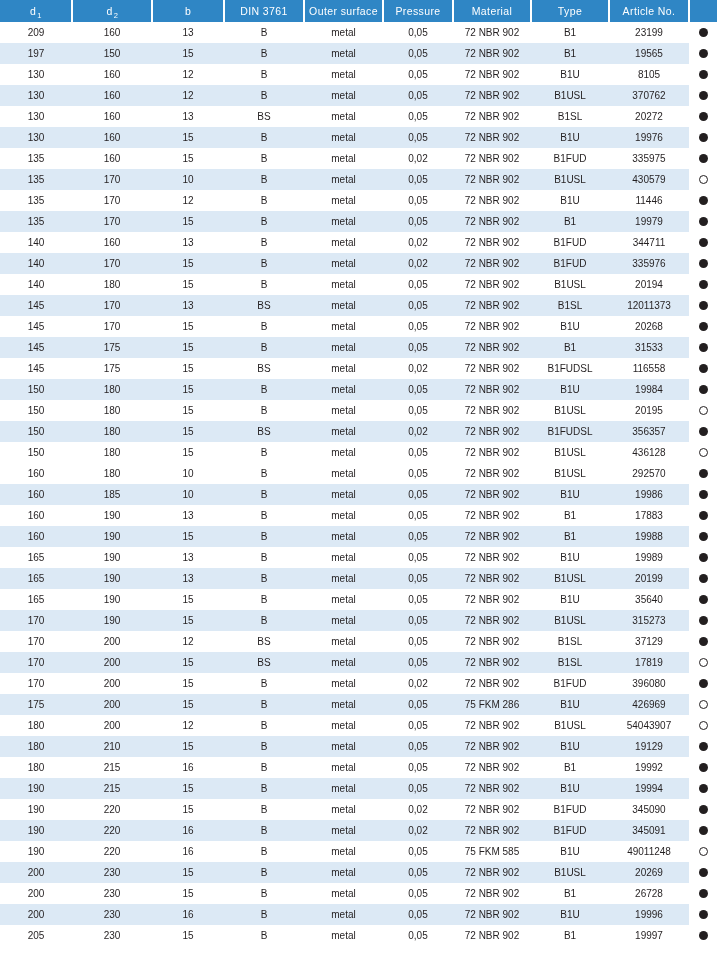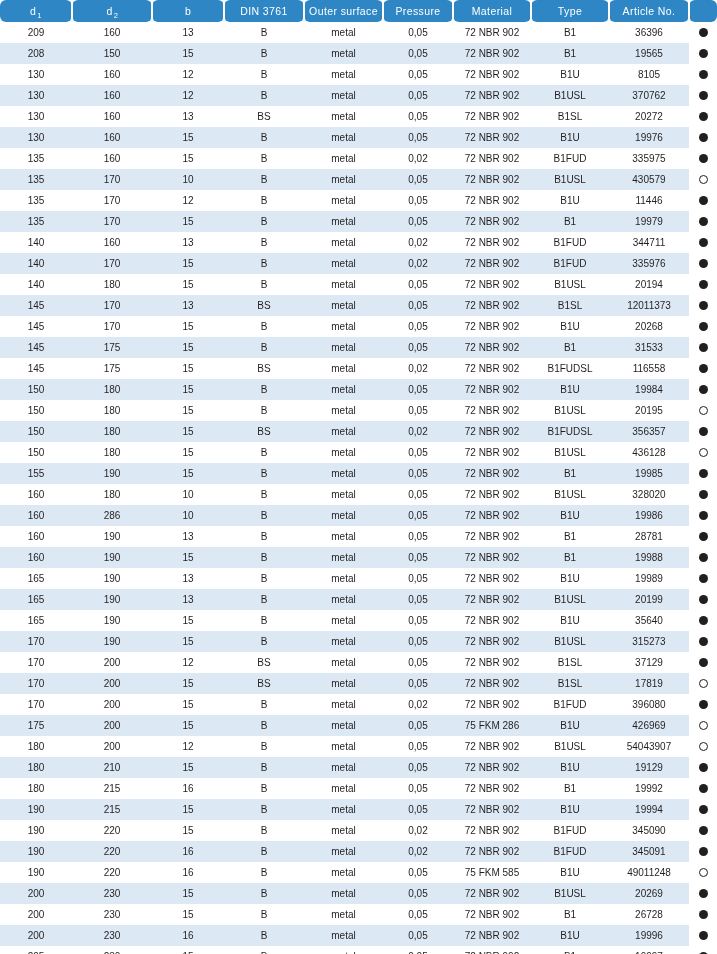--- a/index.html
+++ b/index.html
@@ -21,21 +21,20 @@
     color: #ffffff;
     font-size: 10.5px;
     font-weight: normal;
     letter-spacing: 0.4px;
     height: 22px;
     padding: 0 2px;
     text-align: center;
     border-right: 2px solid #ffffff;
     vertical-align: middle;
     white-space: nowrap;
-    border-radius: 6px;
   }
   table.spec th:last-child {
     border-right: none;
   }
   table.spec th sub {
     font-size: 7.5px;
     vertical-align: baseline;
     position: relative;
     top: 3px;
     left: 1px;
@@ -111,25 +110,25 @@
   <tbody id="table-body">
       <tr class="r-odd">
         <td>209</td>
         <td>160</td>
         <td>13</td>
         <td>B</td>
         <td>metal</td>
         <td>0,05</td>
         <td>72 NBR 902</td>
         <td>B1</td>
-        <td>36396</td>
-        <td class="dot-cell"><span class="dot-filled"></span></td>
-      </tr>
-      <tr class="r-even">
-        <td>208</td>
+        <td>23199</td>
+        <td class="dot-cell"><span class="dot-filled"></span></td>
+      </tr>
+      <tr class="r-even">
+        <td>197</td>
         <td>150</td>
         <td>15</td>
         <td>B</td>
         <td>metal</td>
         <td>0,05</td>
         <td>72 NBR 902</td>
         <td>B1</td>
         <td>19565</td>
         <td class="dot-cell"><span class="dot-filled"></span></td>
       </tr>
@@ -354,66 +353,54 @@
         <td>180</td>
         <td>15</td>
         <td>B</td>
         <td>metal</td>
         <td>0,05</td>
         <td>72 NBR 902</td>
         <td>B1USL</td>
         <td>436128</td>
         <td class="dot-cell"><span class="dot-open"></span></td>
       </tr>
-      <tr class="r-even">
-        <td>155</td>
-        <td>190</td>
-        <td>15</td>
-        <td>B</td>
-        <td>metal</td>
-        <td>0,05</td>
-        <td>72 NBR 902</td>
-        <td>B1</td>
-        <td>19985</td>
-        <td class="dot-cell"><span class="dot-filled"></span></td>
-      </tr>
       <tr class="r-odd">
         <td>160</td>
         <td>180</td>
         <td>10</td>
         <td>B</td>
         <td>metal</td>
         <td>0,05</td>
         <td>72 NBR 902</td>
         <td>B1USL</td>
-        <td>328020</td>
-        <td class="dot-cell"><span class="dot-filled"></span></td>
-      </tr>
-      <tr class="r-even">
-        <td>160</td>
-        <td>286</td>
+        <td>292570</td>
+        <td class="dot-cell"><span class="dot-filled"></span></td>
+      </tr>
+      <tr class="r-even">
+        <td>160</td>
+        <td>185</td>
         <td>10</td>
         <td>B</td>
         <td>metal</td>
         <td>0,05</td>
         <td>72 NBR 902</td>
         <td>B1U</td>
         <td>19986</td>
         <td class="dot-cell"><span class="dot-filled"></span></td>
       </tr>
       <tr class="r-odd">
         <td>160</td>
         <td>190</td>
         <td>13</td>
         <td>B</td>
         <td>metal</td>
         <td>0,05</td>
         <td>72 NBR 902</td>
         <td>B1</td>
-        <td>28781</td>
+        <td>17883</td>
         <td class="dot-cell"><span class="dot-filled"></span></td>
       </tr>
       <tr class="r-even">
         <td>160</td>
         <td>190</td>
         <td>15</td>
         <td>B</td>
         <td>metal</td>
         <td>0,05</td>
         <td>72 NBR 902</td>

